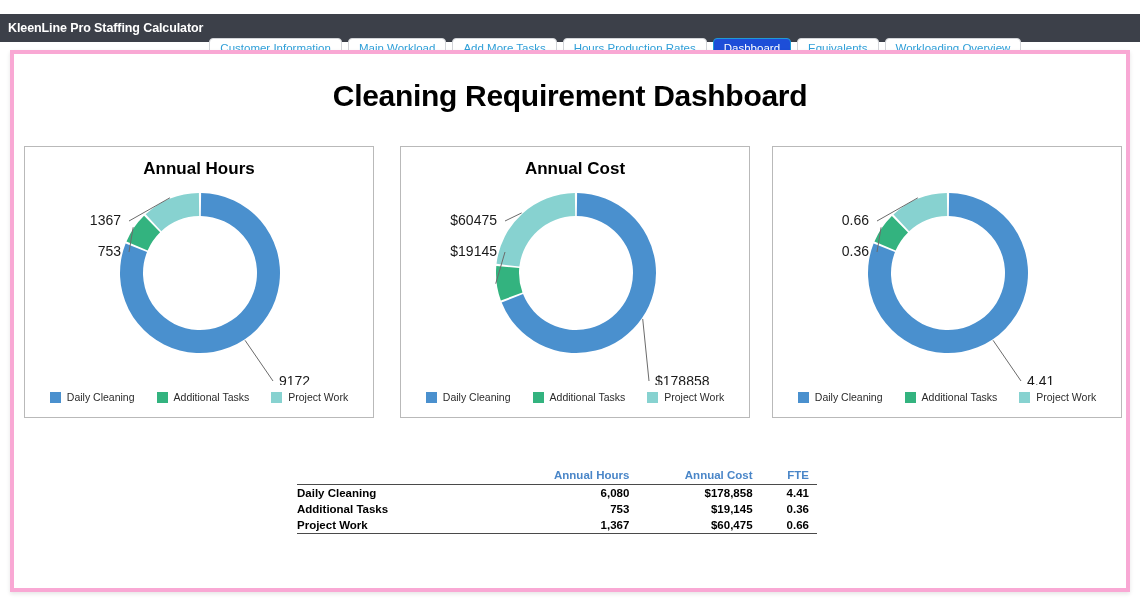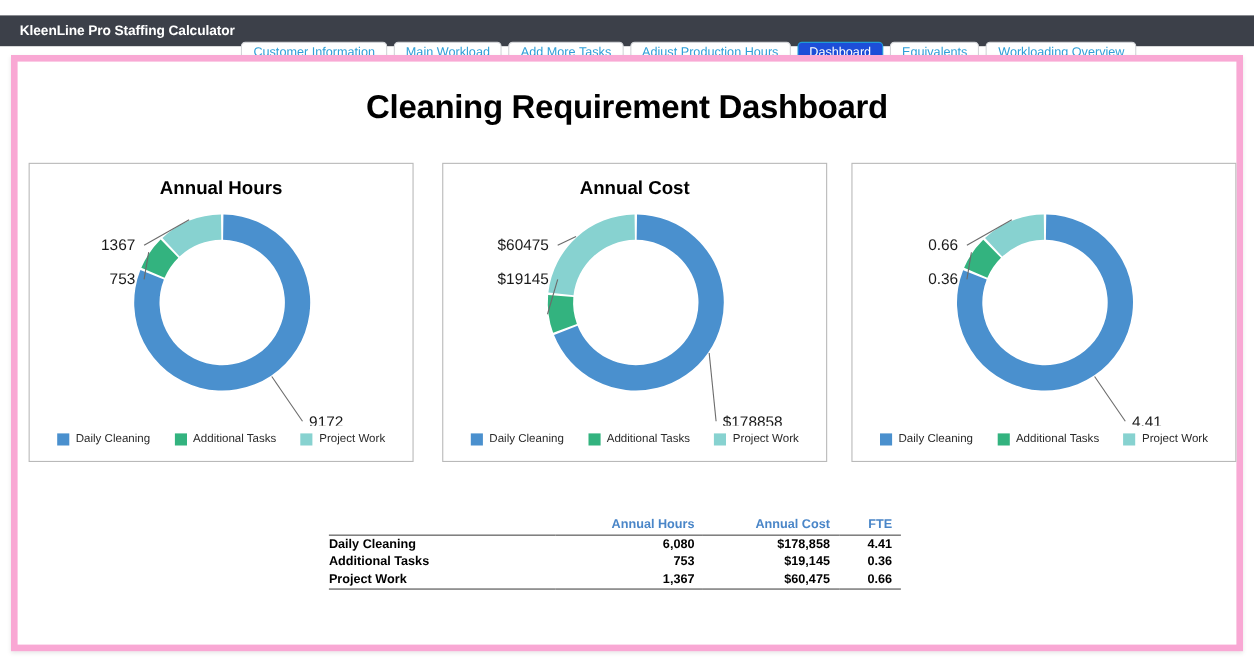--- a/index.html
+++ b/index.html
@@ -18,21 +18,21 @@
 
   
   .toolbar {
     position: absolute;
     left: 0; top: 14px;
     width: 1140px; height: 28px;
     background: #3c4049;
     display: flex;
     align-items: center;
     gap: 6px;
-    padding: 0 6px 0 18px;
+    padding: 0 6px 0 8px;
     box-sizing: border-box;
   }
   .app-title {
     color: #ffffff;
     font-size: 12.5px;
     font-weight: bold;
     white-space: nowrap;
     letter-spacing: -0.1px;
   }
   .tab {
@@ -55,21 +55,21 @@
     border-color: #1f9ad6;
     color: #ffffff;
   }
 
   
   .panel {
     position: absolute;
     left: 10px; top: 50px;
     width: 1120px; height: 542px;
     background: #ffffff;
-    border: 6px solid #f9a8d4;
+    border: 4px solid #f9a8d4;
     box-sizing: border-box;
     box-shadow: 0 2px 4px rgba(0,0,0,0.10);
   }
 
   .page-title {
     position: absolute;
     left: 0; top: 25px;
     width: 100%;
     text-align: center;
     font-size: 30px;
@@ -169,21 +169,21 @@
 <body>
 
 <div id="root">
 
   <div class="toolbar">
     <div class="app-title">KleenLine Pro Staffing Calculator</div>
     <div id="tab-strip" style="display:flex;gap:6px;align-items:center;">
         <div class="tab">Customer Information</div>
         <div class="tab">Main Workload</div>
         <div class="tab">Add More Tasks</div>
-        <div class="tab">Adjust Production Hours</div>
+        <div class="tab">Hours Production Rates</div>
         <div class="tab active">Dashboard</div>
         <div class="tab">Equivalents</div>
         <div class="tab">Workloading Overview</div>
       </div>
   </div>
 
   <div class="panel">
 
     <div class="page-title">Cleaning Requirement Dashboard</div>
 

